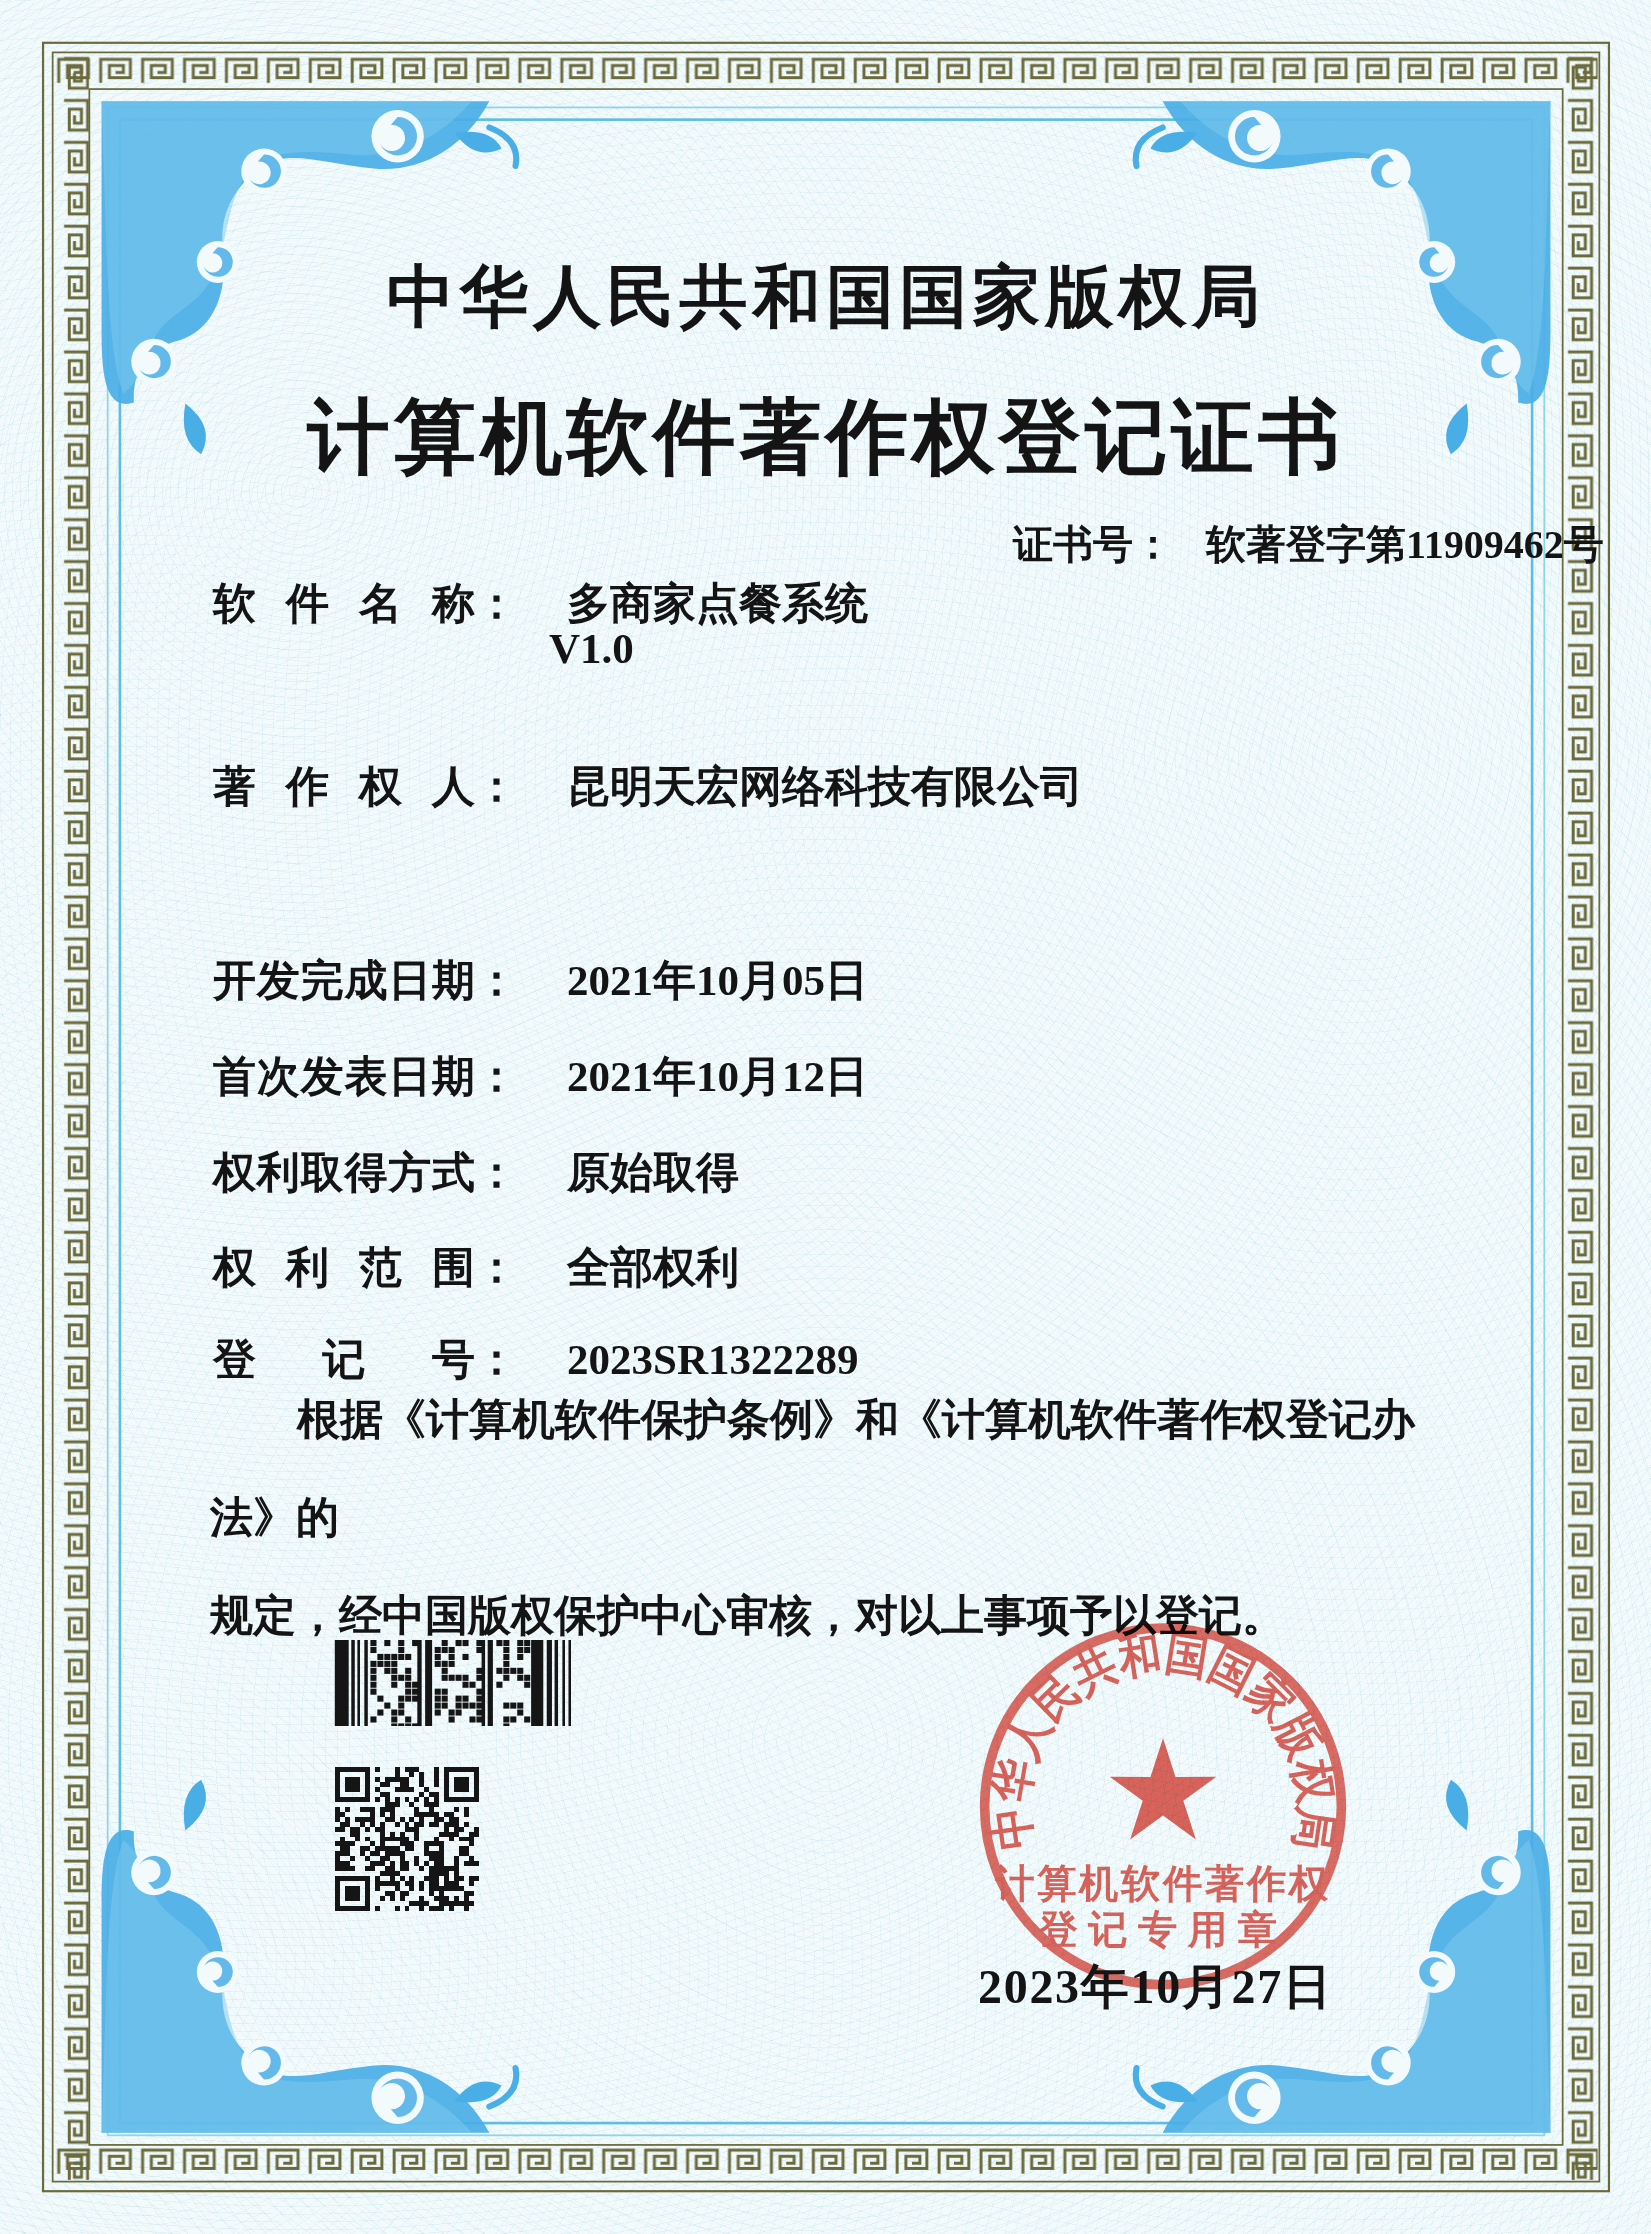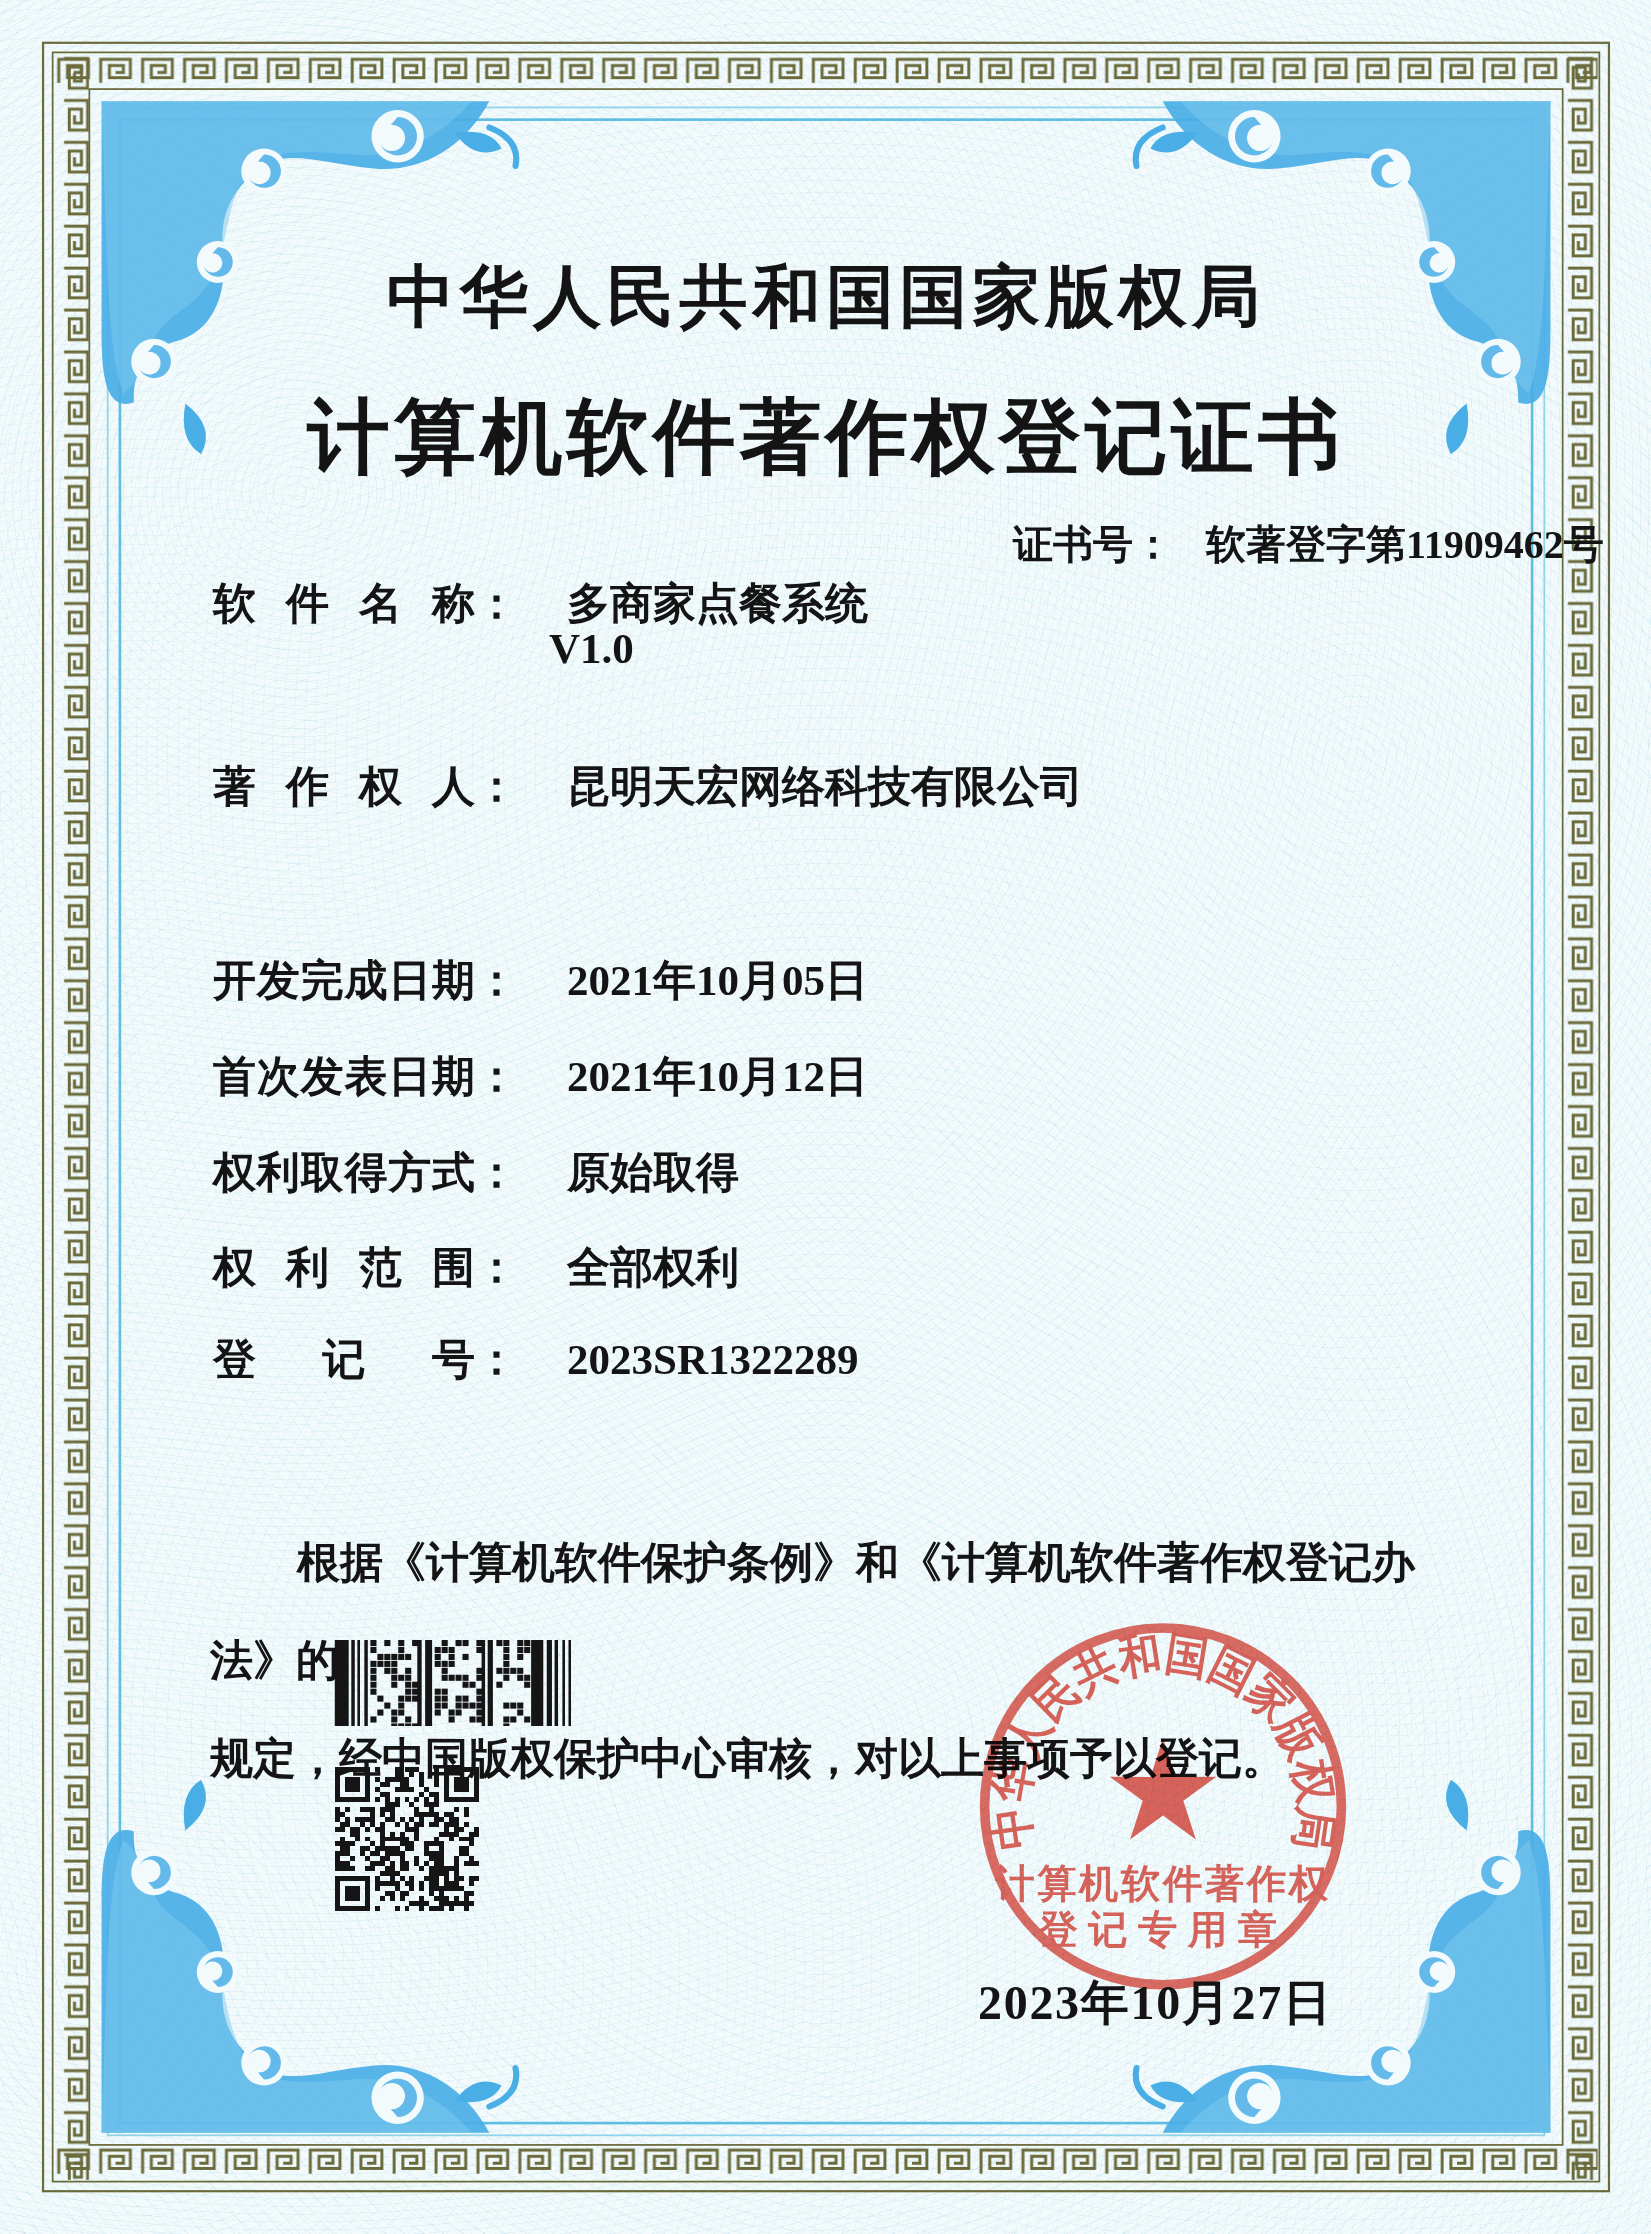--- a/index.html
+++ b/index.html
@@ -35,21 +35,21 @@
     text-align:justify;text-align-last:justify;text-justify:inter-character;
     font-weight:700;font-family:"Liberation Sans","DejaVu Sans",sans-serif;
   }
   .fcolon{font-weight:700;font-family:"Liberation Sans","DejaVu Sans",sans-serif;}
   .fvalue{margin-left:49px;font-weight:700;}
   .subrow{left:549px;font-size:43px;font-weight:700;white-space:nowrap;}
   .para{left:210px;width:1249px;font-size:43px;line-height:98px;font-weight:600;}
   .para .indent{text-indent:87px;}
   .date{
     top:1955px;left:978px;width:349px;text-align:right;
-    font-size:48px;font-weight:600;letter-spacing:1.7px;white-space:nowrap;margin-top:16px;
+    font-size:48px;font-weight:600;letter-spacing:1.7px;white-space:nowrap;
   }
   .seal-wrap{top:1621px;left:975px;width:376px;height:376px;
     mix-blend-mode:multiply;opacity:.9;}
 </style>
 </head>
 <body>
 
 <div class="page">
 
   <svg class="abs" style="top:0;left:0" width="1652" height="2234" viewBox="0 0 1891 2558">
@@ -129,21 +129,21 @@
   </div>
 
   <div class="abs row" style="top:1144px">
     <span class="flabel">权利取得方式</span><span class="fcolon">：</span><span class="fvalue">原始取得</span>
   </div>
 
   <div class="abs row" style="top:1331px">
     <span class="flabel">登记号</span><span class="fcolon">：</span><span class="fvalue">2023SR1322289</span>
   </div>
 
-  <div class="abs para" style="top:1514px">
+  <div class="abs para" style="top:1371px">
     <div class="indent">根据《计算机软件保护条例》和《计算机软件著作权登记办法》的</div>
     <div>规定，经中国版权保护中心审核，对以上事项予以登记。</div>
   </div>
 
   <svg id="barcode" class="abs" style="top:1640px;left:334px" width="237" height="86" viewBox="0 0 271 99">
       <rect x="0" y="0" width="16" height="99" fill="#151515"></rect>
       <rect x="19" y="0" width="4" height="99" fill="#151515"></rect>
       <rect x="26" y="0" width="3" height="99" fill="#151515"></rect>
       <rect x="34" y="0" width="4" height="99" fill="#151515"></rect>
       <rect x="41" y="0" width="7" height="7" fill="#151515"></rect>

